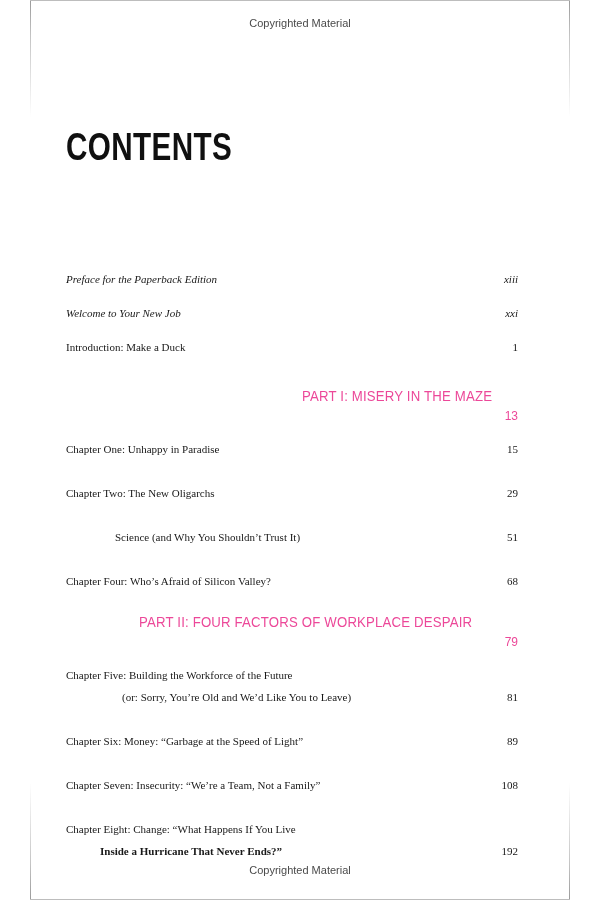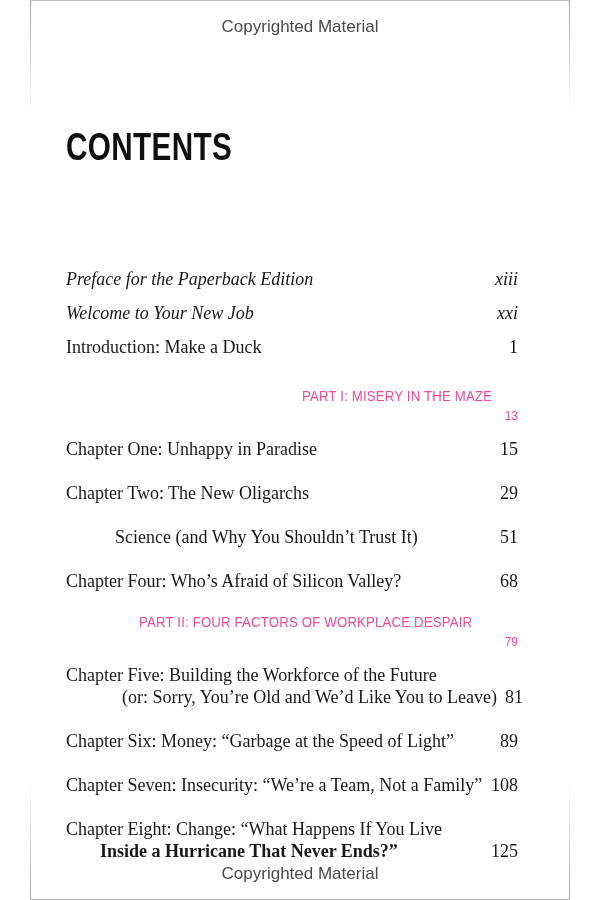--- a/index.html
+++ b/index.html
@@ -25,21 +25,21 @@
     position:absolute; left:30px; right:30px; height:1px;
     background:#bdbdbd;
   }
   .hairline.top { top:0; }
   .hairline.bottom { bottom:0; }
 
   .watermark {
     position:absolute; left:0; right:0;
     text-align:center;
     font-family:"Liberation Sans", sans-serif;
-    font-size:17px;
+    font-size:11px;
     color:#4a4a4a;
   }
   .watermark.top { top:17px; }
   .watermark.bottom { top:864px; }
 
   .title {
     position:absolute; left:66px; top:128px; margin:0;
     font-family:"Liberation Sans", sans-serif;
     font-weight:bold;
     font-size:38px;
@@ -51,21 +51,21 @@
     white-space:nowrap;
   }
 
   .toc {
     position:absolute; left:66px; top:268px; width:452px;
   }
   .entry {
     display:flex;
     justify-content:space-between;
     align-items:flex-end;
-    font-size:18px;
+    font-size:11px;
     line-height:22px;
     margin-bottom:22px;
   }
   .entry .txt { white-space:nowrap; }
   .entry .pg { margin-left:8px; }
   .entry.italic .txt, .entry.italic .pg { font-style:italic; }
 
   .entry.part {
     font-family:"Liberation Sans", sans-serif;
     font-weight:normal;
@@ -167,18 +167,18 @@
   <div class="entry">
     <span class="txt">Chapter Seven: Insecurity: “We’re a Team, Not a Family”</span>
     <span class="pg">108</span>
   </div>
 
   <div class="entry">
     <span class="txt-block">
       <span class="txt">Chapter Eight: Change: “What Happens If You Live</span>
       <span class="txt line2 ind-34">Inside a Hurricane That Never Ends?”</span>
     </span>
-    <span class="pg">125</span>
+    <span class="pg">192</span>
   </div>
 
 </div>
 
 <div class="watermark bottom">Copyrighted Material</div>
 
 </body></html>

